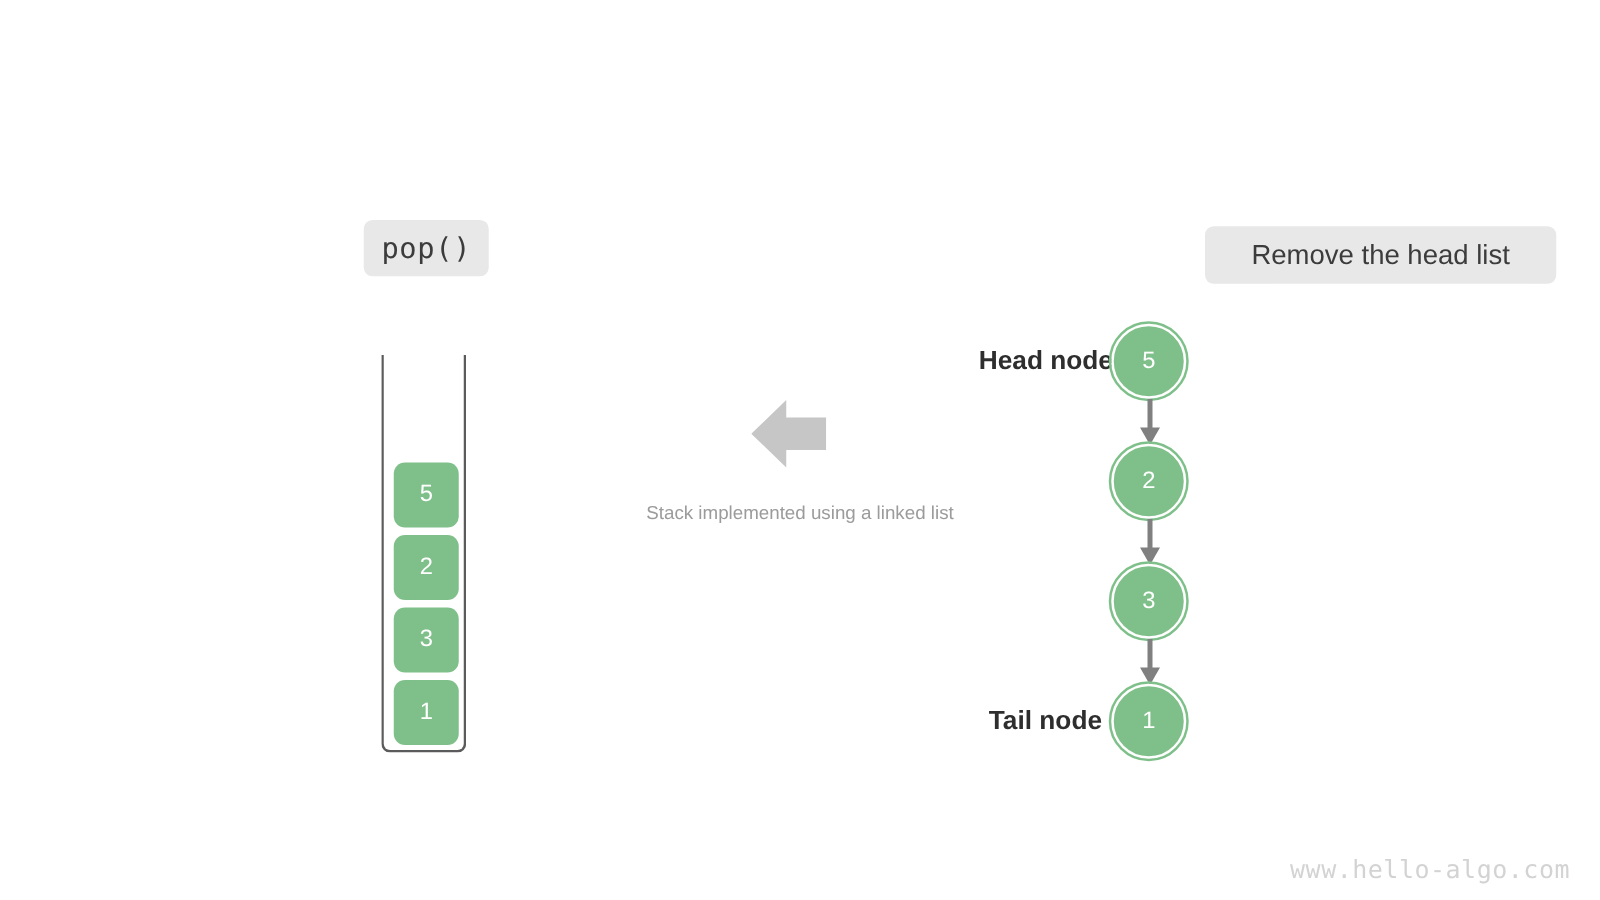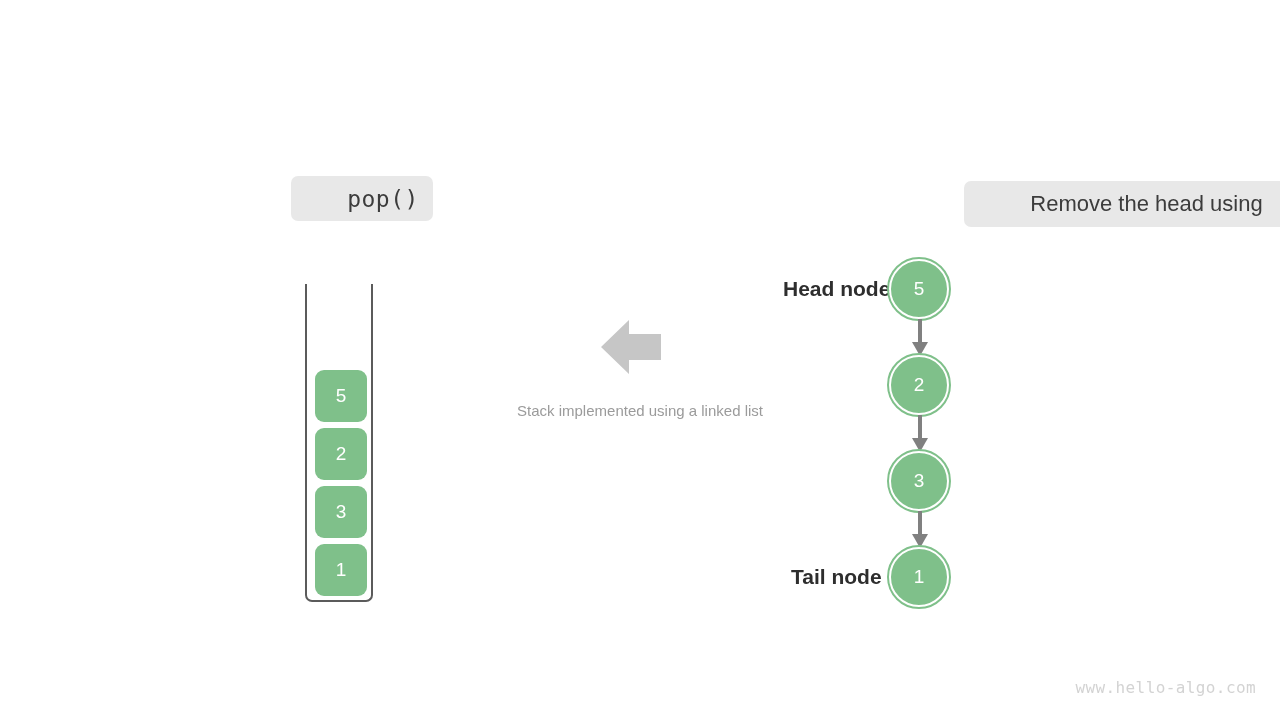--- a/index.html
+++ b/index.html
@@ -22,21 +22,20 @@
   
   .badge {
     position: absolute;
     background: #e8e8e8;
     border-radius: 7px;
     color: #3c3c3c;
     display: flex;
     align-items: center;
     justify-content: center;
     white-space: nowrap;
-    padding-left: 42px;
   }
   #op-badge {
     left: 291px;
     top: 176px;
     width: 100px;
     height: 45px;
     font-family: "DejaVu Sans Mono", "Liberation Mono", monospace;
     font-size: 23px;
     letter-spacing: 0.5px;
   }
@@ -65,24 +64,24 @@
     font-family: "DejaVu Sans Mono", "Liberation Mono", monospace;
     font-weight: bold;
     font-size: 22px;
     letter-spacing: 1px;
   }
 
   
   #watermark {
     position: absolute;
     right: 24px;
-    bottom: 23px;
+    bottom: 13px;
     color: #d3d3d3;
     font-family: "DejaVu Sans Mono", "Liberation Mono", monospace;
-    font-size: 16px;
+    font-size: 20px;
     letter-spacing: 0.4px;
   }
 
   
   #caption {
     position: absolute;
     left: 0;
     top: 402px;
     width: 1280px;
     text-align: center;
@@ -180,21 +179,21 @@
   #head-label { left: 758px; top: 277px; }
   #tail-label { left: 766px; top: 565px; }
 </style>
 </head>
 <body>
 
 <div id="canvas">
 
   <div id="op-badge" class="badge">pop()</div>
 
-  <div id="action-badge" class="badge">Remove the head using</div>
+  <div id="action-badge" class="badge">Remove the head list</div>
 
   <div id="stack-container">
     <div id="stack-cells">
       <div class="stack-cell">5</div>
       <div class="stack-cell">2</div>
       <div class="stack-cell">3</div>
       <div class="stack-cell">1</div>
     </div>
   </div>
 

